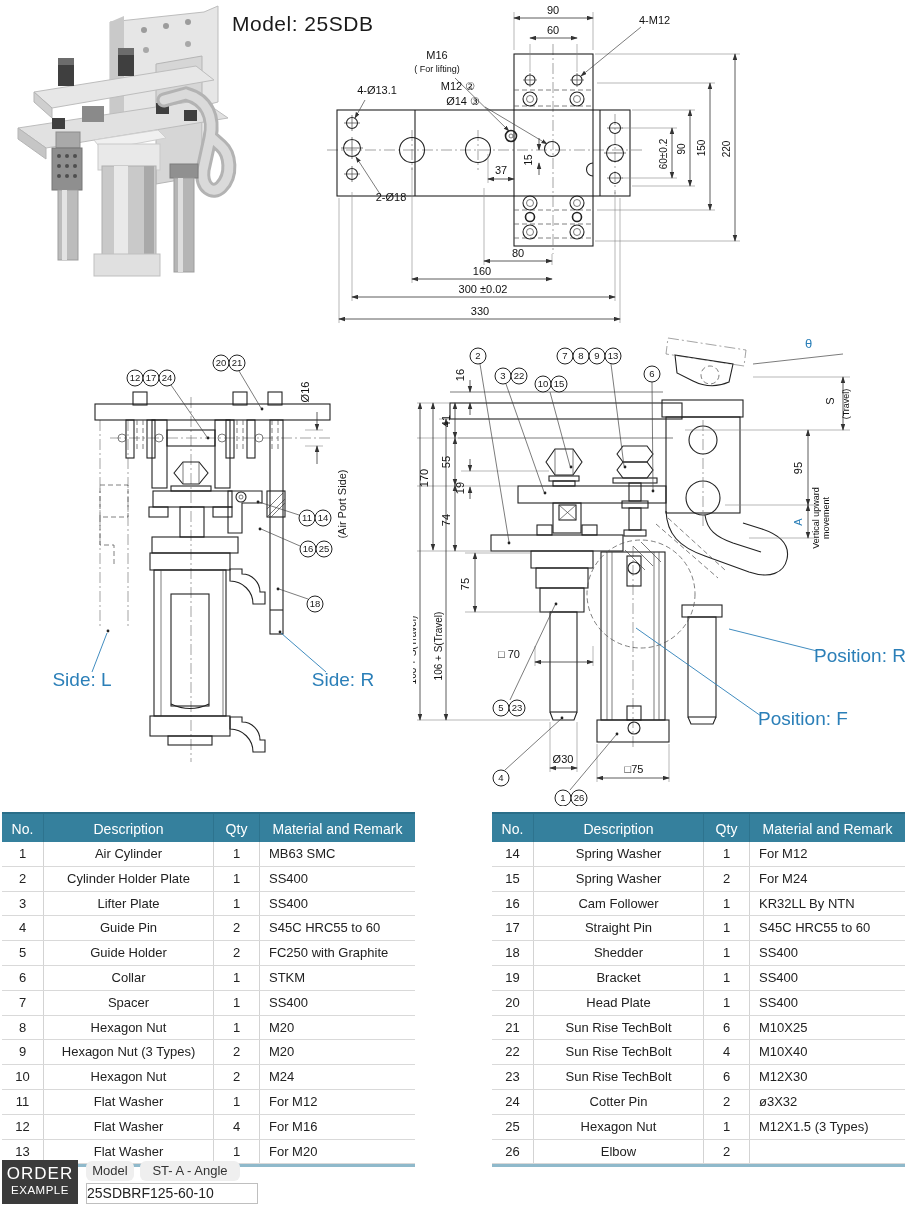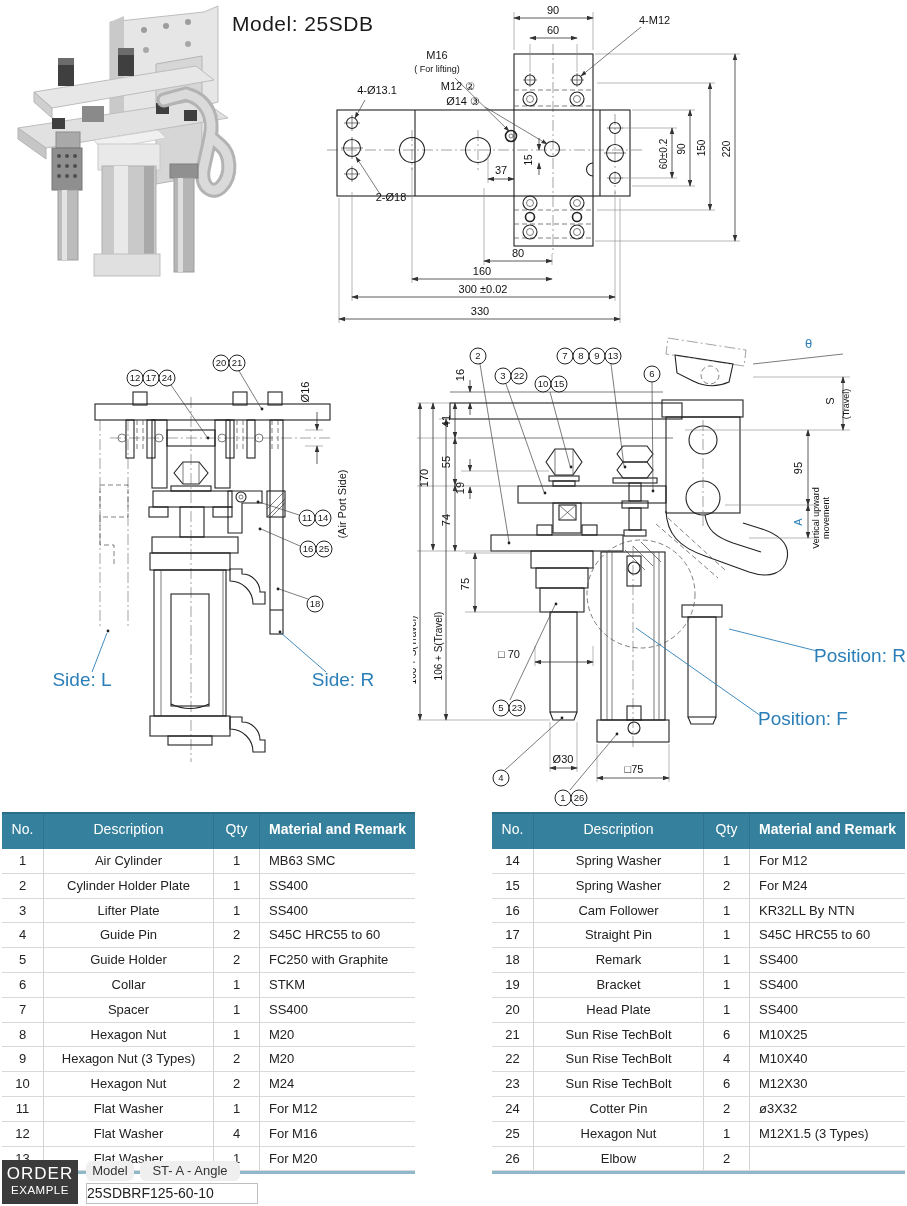--- a/index.html
+++ b/index.html
@@ -22,23 +22,23 @@
   .blue{fill:#2b7fb8;}
   .bluetxt{font-size:19px;fill:#2b7fb8;}
   .blueline{stroke:#2b7fb8;stroke-width:.9;fill:none;}
   .balloon circle{stroke:#222;stroke-width:1;fill:#fff;}
   .balloon text{font-size:9.5px;}
   .dot{fill:#222;stroke:none;}
   
   .ptable{position:absolute;border-bottom:3px solid #8fb9cb;}
   .t-head{display:grid;grid-template-columns:42px 170px 46px 155px;
           background:#35809d;border-top:2px solid #2a6e89;}
-  .th{color:#fff;font-size:14px;height:35px;line-height:31px;text-align:center;
+  .th{color:#fff;font-size:14px;height:28px;line-height:31px;text-align:center;
       border-right:1px solid #2d738e;overflow:hidden;}
-  .th:last-child{border-right:none;font-weight:bold;}
+  .th:last-child{border-right:none;}
   .t-body .tr{display:grid;grid-template-columns:42px 170px 46px 155px;height:23.8px;
       border-bottom:1px solid #d9d9d9;}
   .td{font-size:13px;color:#222;line-height:23.8px;text-align:center;
       border-right:1px solid #d3d3d3;white-space:nowrap;overflow:hidden;}
   .td:last-child{border-right:none;text-align:left;padding-left:9px;}
   
   .order-badge{left:2px;top:1160px;width:76px;height:44px;background:#3b3b3b;color:#fff;
       text-align:center;}
   .order-badge .l1{font-size:17px;letter-spacing:1px;margin-top:4px;}
   .order-badge .l2{font-size:11.5px;letter-spacing:.5px;}
@@ -711,21 +711,21 @@
           <div class="td">KR32LL By NTN</div>
         </div>
         <div class="tr">
           <div class="td">17</div>
           <div class="td">Straight Pin</div>
           <div class="td">1</div>
           <div class="td">S45C HRC55 to 60</div>
         </div>
         <div class="tr">
           <div class="td">18</div>
-          <div class="td">Remark</div>
+          <div class="td">Shedder</div>
           <div class="td">1</div>
           <div class="td">SS400</div>
         </div>
         <div class="tr">
           <div class="td">19</div>
           <div class="td">Bracket</div>
           <div class="td">1</div>
           <div class="td">SS400</div>
         </div>
         <div class="tr">

